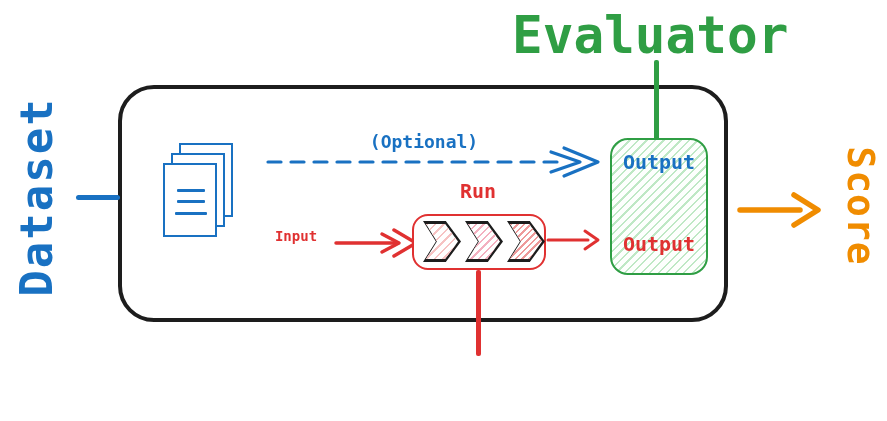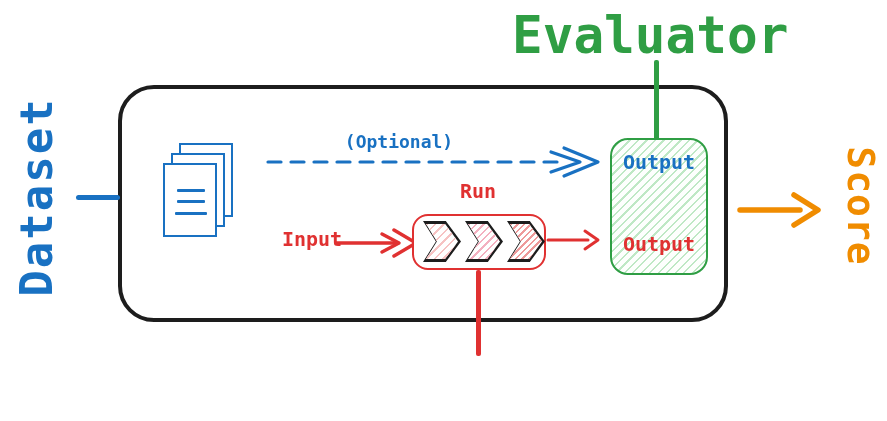--- a/index.html
+++ b/index.html
@@ -26,25 +26,25 @@
   .page-back{left:179px; top:143px;}
   .page-mid{left:171px; top:153px;}
   .page-front{left:163px; top:163px;}
   .page-line{position:absolute; height:2.5px; background:var(--blue); border-radius:1px;}
   .pl1{left:12px; top:24px; width:28px;}
   .pl2{left:12px; top:35px; width:28px;}
   .pl3{left:10px; top:47px; width:32px;}
   .examples-label{left:146px; top:241px; width:104px; color:var(--blue); font-size:20px;}
 
   
-  .optional-label{left:339px; top:133px; width:120px; color:var(--blue); font-size:18px;}
+  .optional-label{left:364px; top:133px; width:120px; color:var(--blue); font-size:18px;}
   .optional-arrow{left:268px; top:146px;}
 
   
-  .input-label{left:260px; top:229px; width:72px; color:var(--red); font-size:20px;margin-left:16px;}
+  .input-label{left:260px; top:229px; width:72px; color:var(--red); font-size:14px;}
   .input-arrow{left:336px; top:228px;}
   .run-label{left:444px; top:181px; width:68px; color:var(--red); font-size:20px;}
   .run-box{left:412px; top:214px; width:134px; height:56px; border:2.5px solid var(--red); border-radius:16px; background:#ffffff;}
   .chev{position:absolute; top:5px; width:38px; height:41px; background:var(--ink);
         clip-path:polygon(0 0,60% 0,100% 50%,60% 100%,0 100%,34% 50%);}
   .chev-in{position:absolute; left:3px; top:3px; right:3px; bottom:3px; background-color:#ffffff;
            clip-path:polygon(0 0,60% 0,100% 50%,60% 100%,0 100%,34% 50%);}
   .chev1{left:9px;}  .chev1 .chev-in{background-image:repeating-linear-gradient(135deg,var(--red-hatch-light) 0,var(--red-hatch-light) 1.6px,transparent 1.6px,transparent 6px);}
   .chev2{left:51px;} .chev2 .chev-in{background-image:repeating-linear-gradient(135deg,var(--red-hatch-mid) 0,var(--red-hatch-mid) 1.8px,transparent 1.8px,transparent 5.2px);}
   .chev3{left:93px;} .chev3 .chev-in{background-image:repeating-linear-gradient(135deg,var(--red-hatch-strong) 0,var(--red-hatch-strong) 2px,transparent 2px,transparent 4.6px);}

